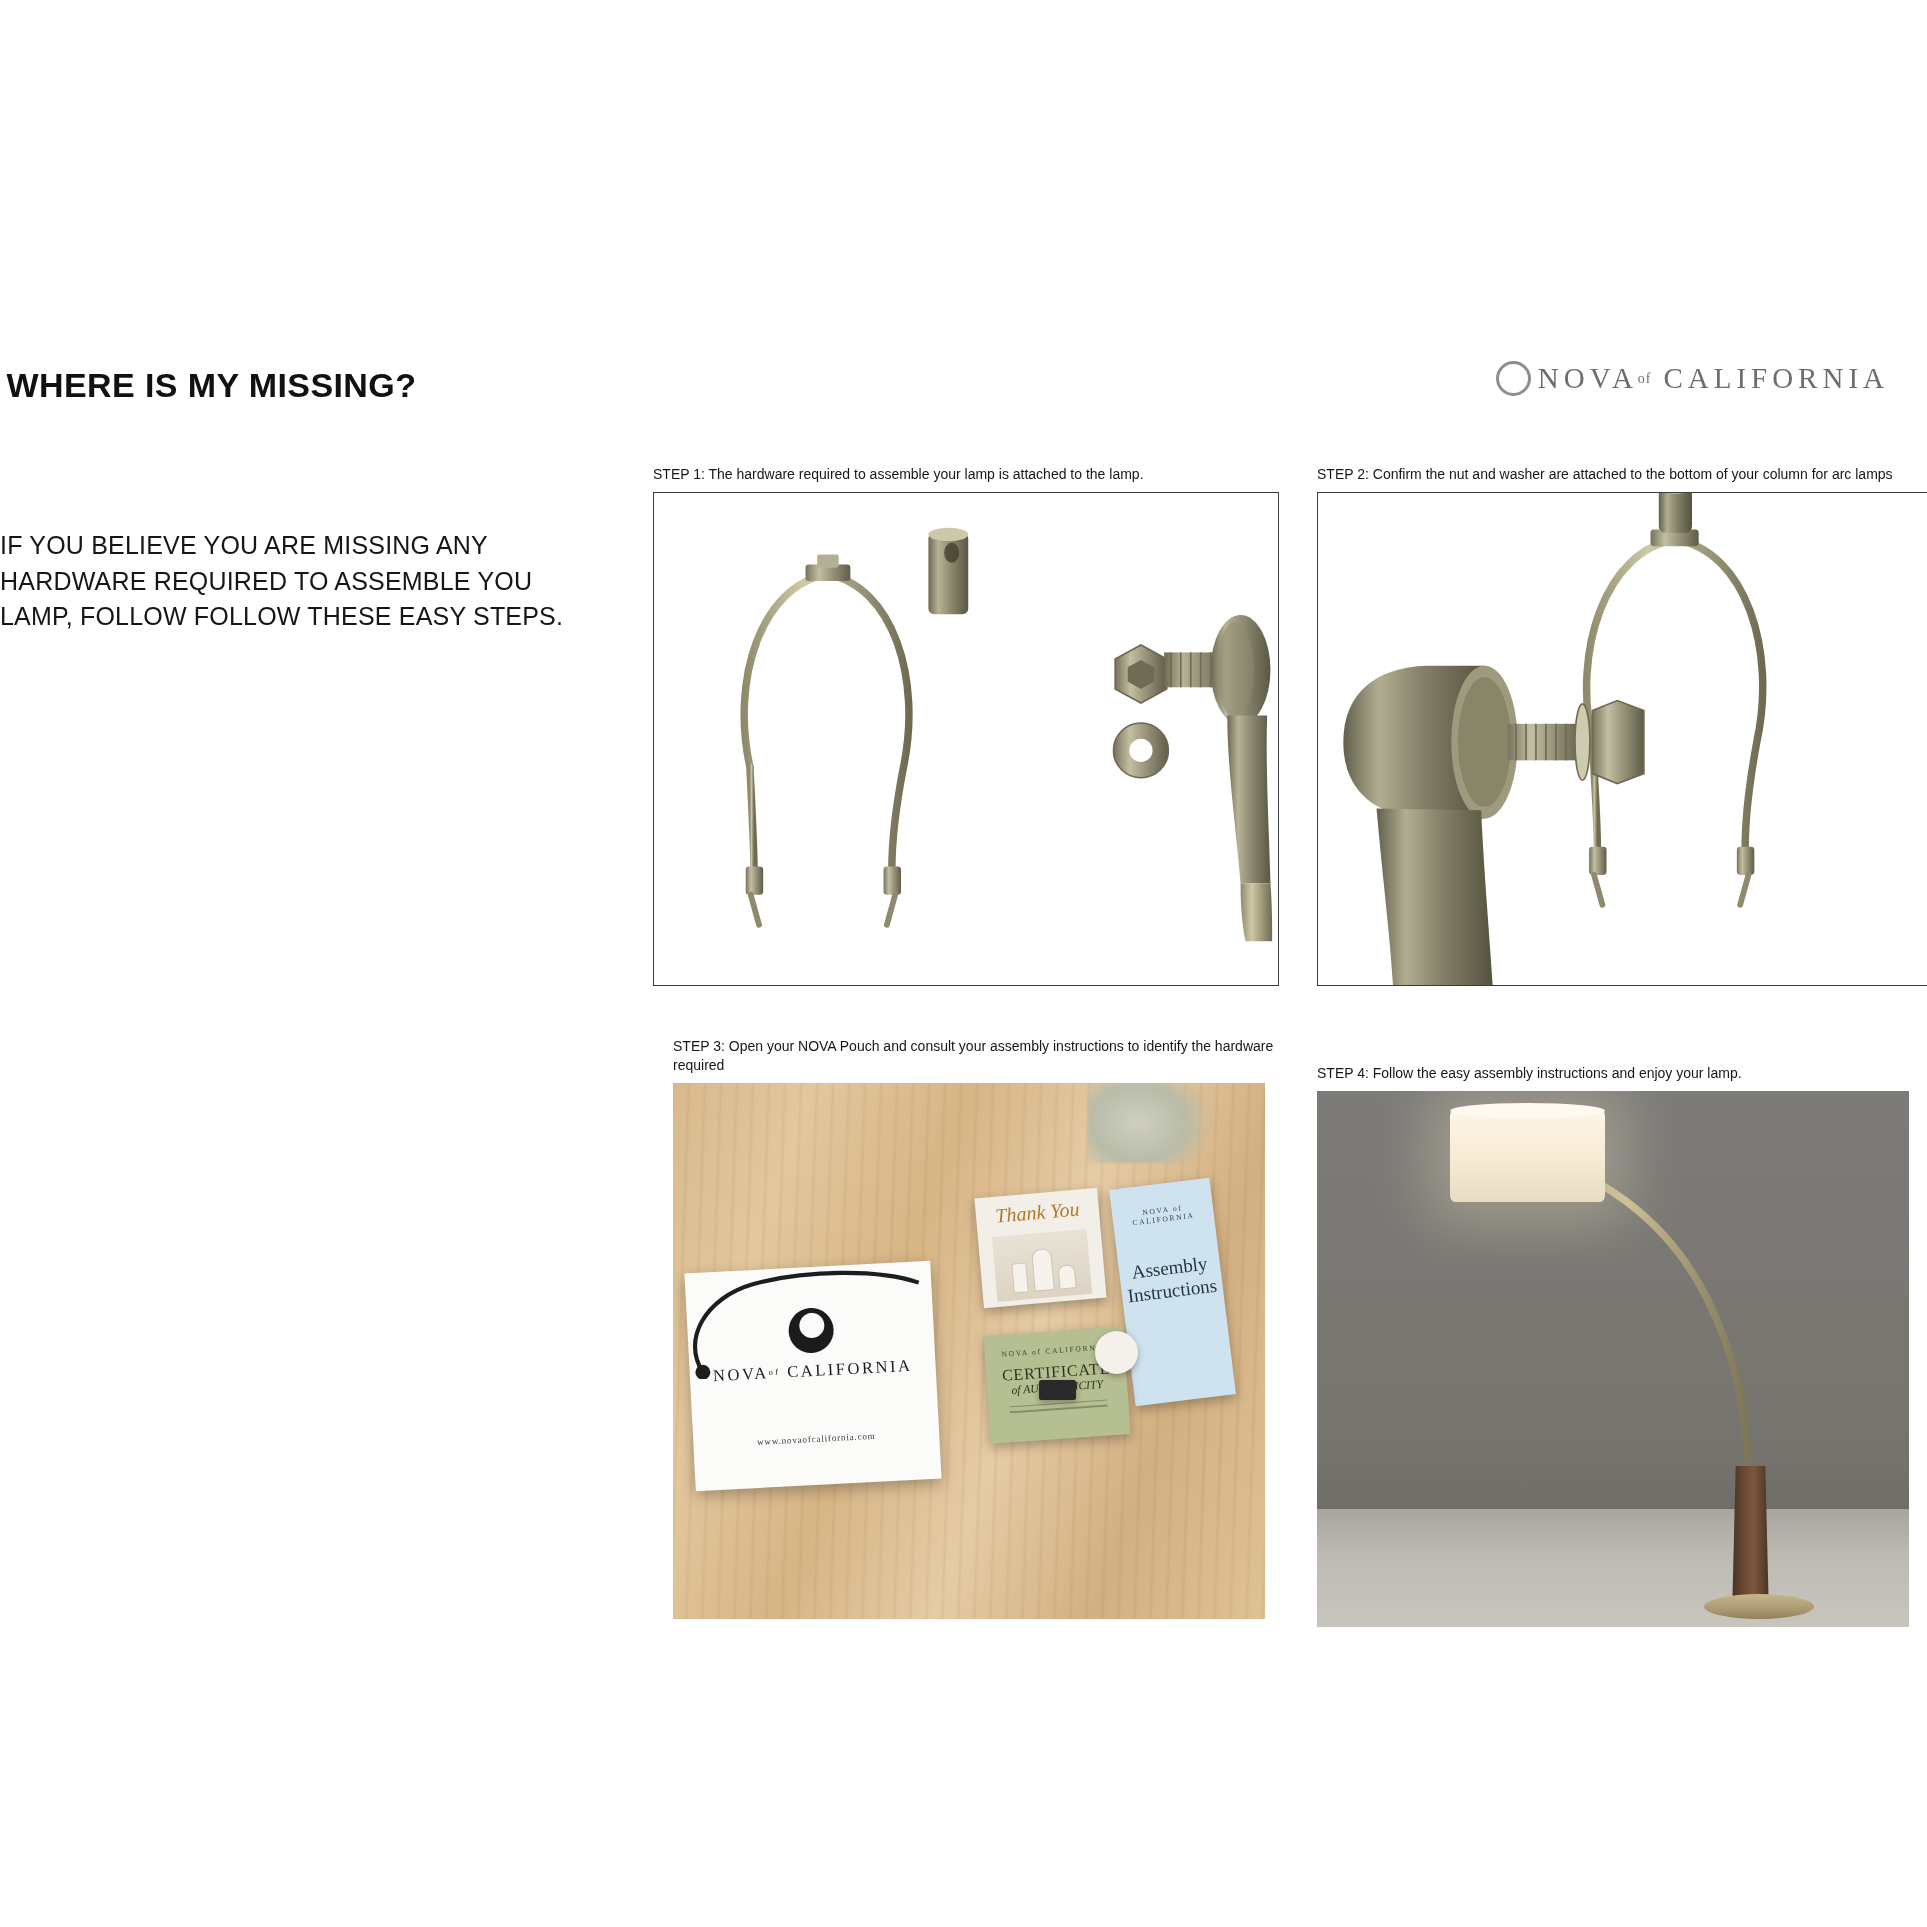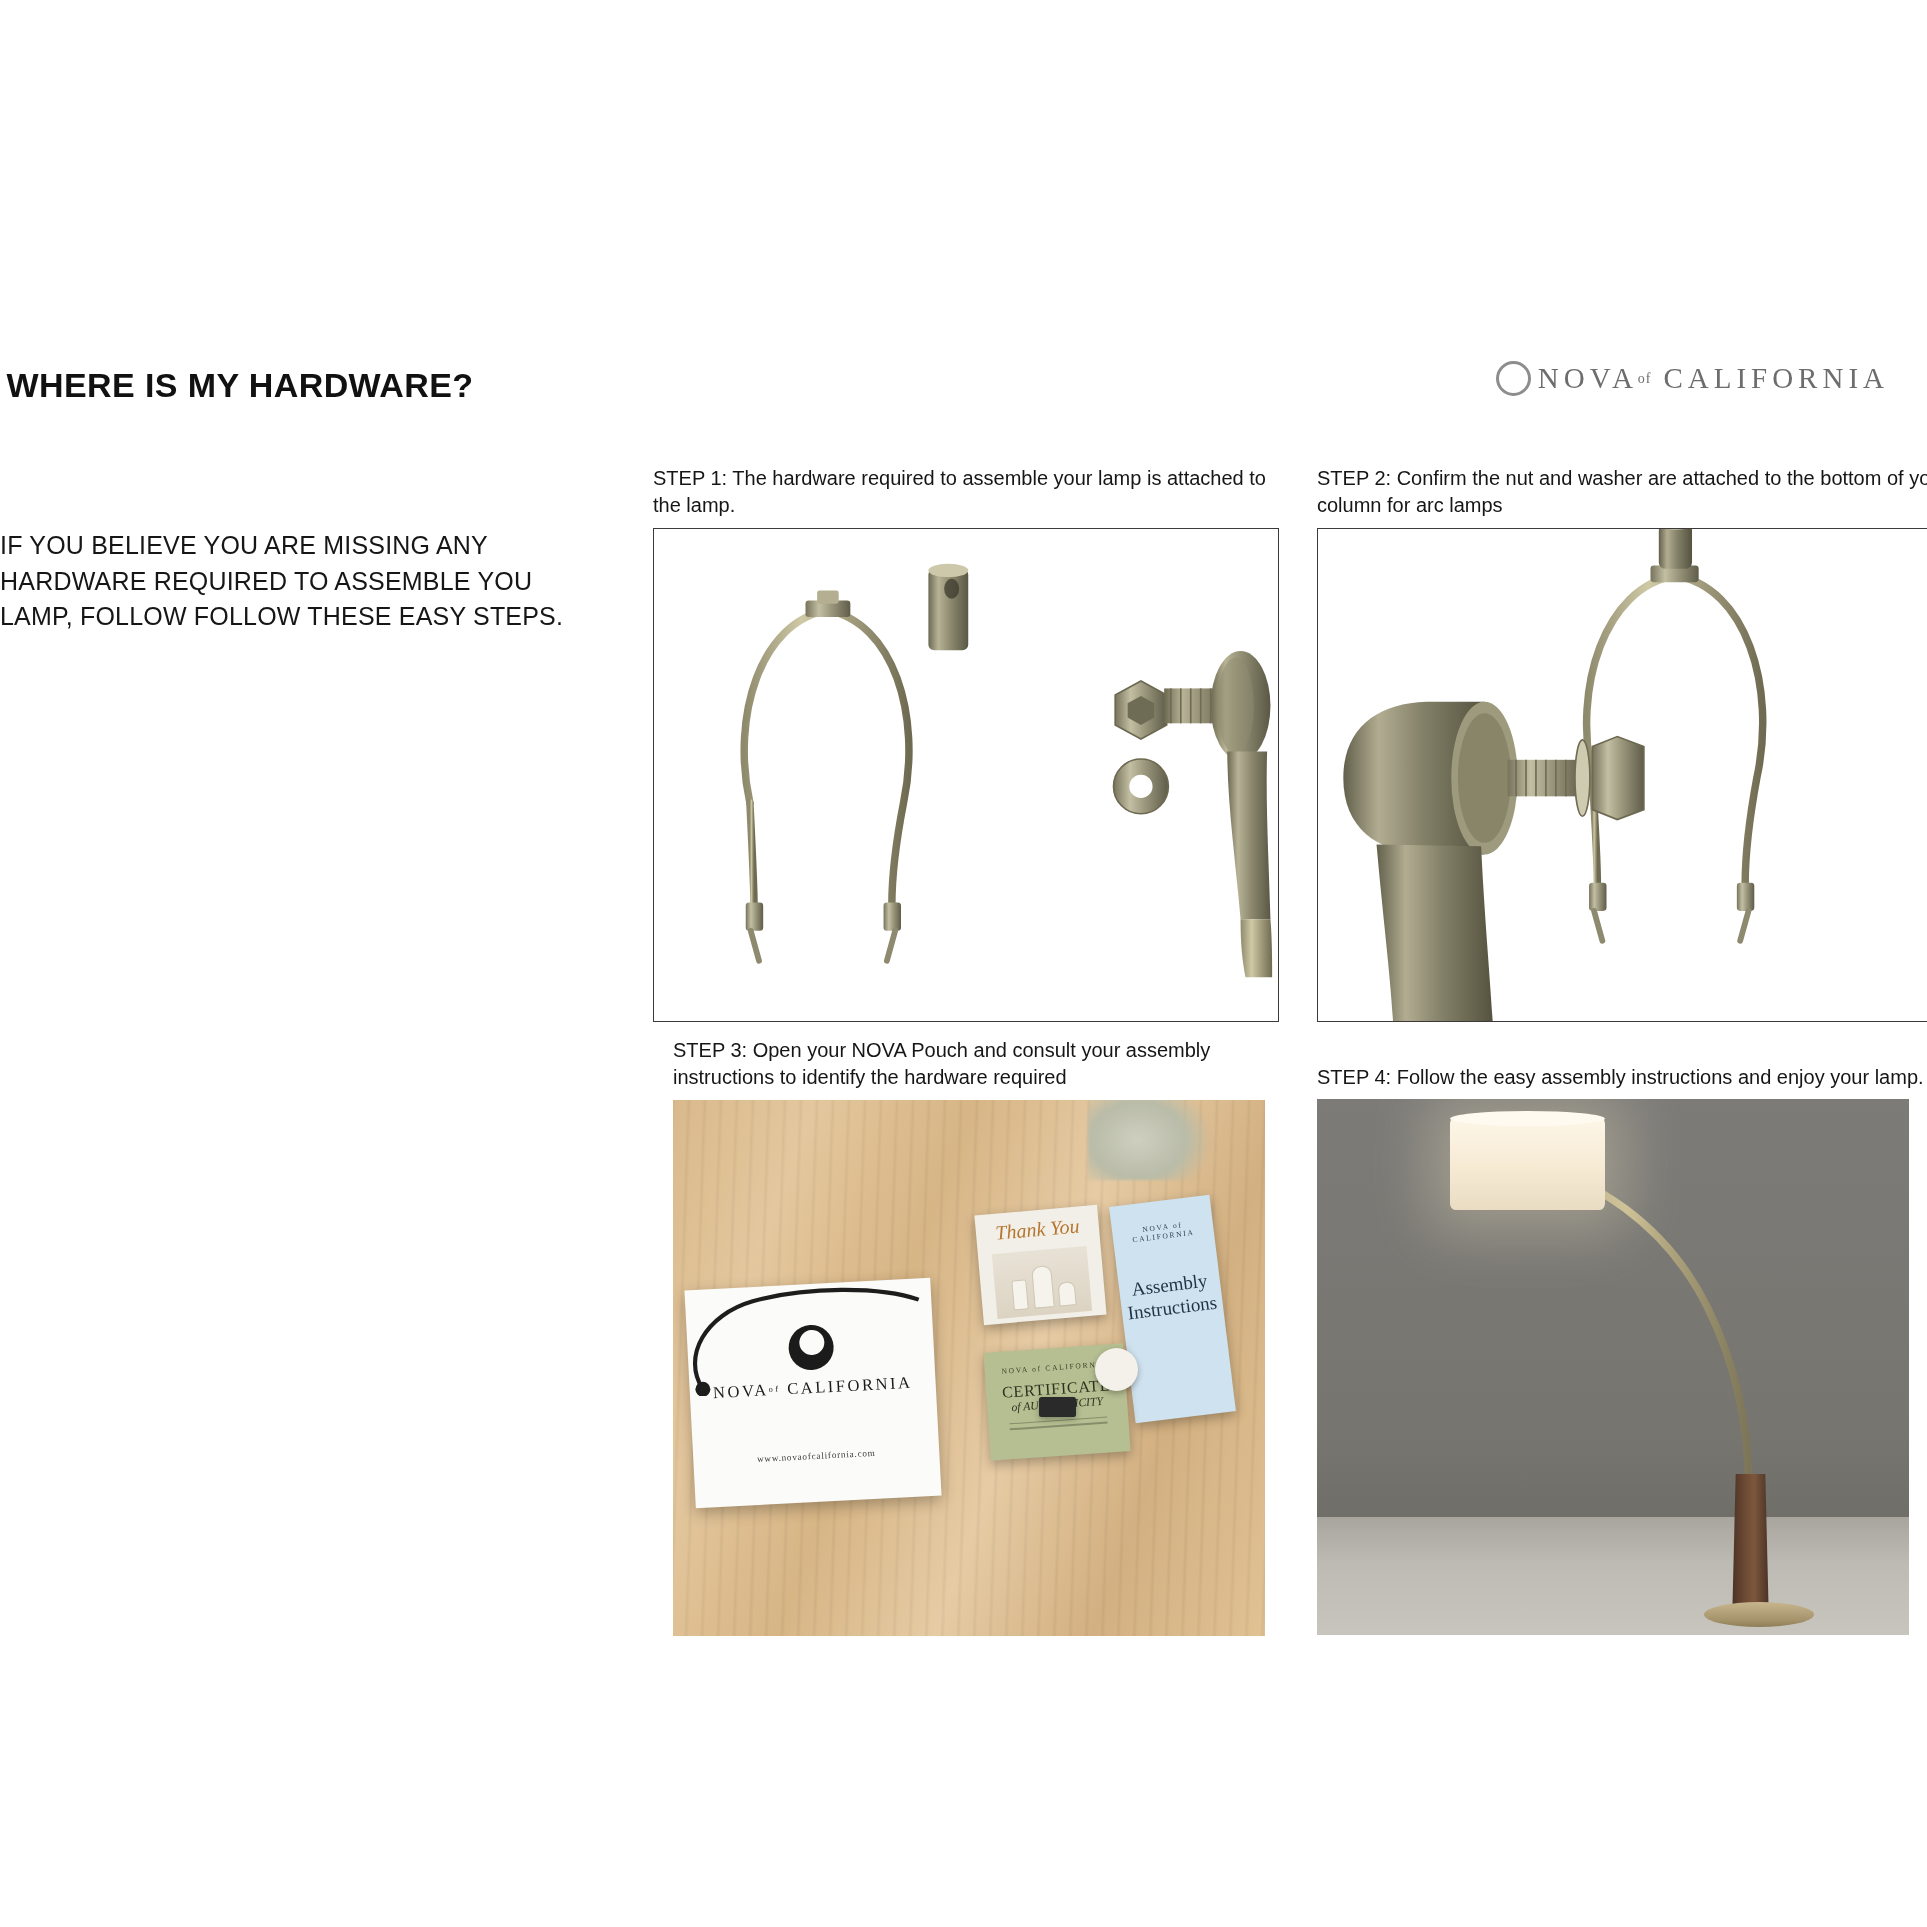--- a/index.html
+++ b/index.html
@@ -77,21 +77,21 @@
     line-height: 1.42;
     letter-spacing: 0.2px;
     color: #161616;
   }
 
   
   .step {
     position: absolute;
   }
   .step-caption {
-    font-size: 20px;
+    font-size: 14px;
     line-height: 1.36;
     color: #161616;
     margin-bottom: 8.3px;
   }
   .step-figure {
     box-sizing: border-box;
     position: relative;
     overflow: hidden;
   }
   .framed {
@@ -285,21 +285,21 @@
   }
   .base-disc {
     position:absolute;
     background: linear-gradient(180deg,#c7b68d 0%, #a6956c 70%, #8e7e58 100%);
     border-radius: 50%;
   }
 </style>
 </head>
 <body>
 
-<div id="page-title">WHERE IS MY HARDWARE?</div>
+<div id="page-title">WHERE IS MY MISSING?</div>
 
 <div id="brand-logo">
   <div class="mark"></div>
   <div class="wordmark">
     <span>NOVA</span><span class="of">of</span> <span>CALIFORNIA</span>
   </div>
 </div>
 
 <div id="intro-text">IF YOU BELIEVE YOU ARE MISSING ANY HARDWARE REQUIRED TO ASSEMBLE YOU LAMP, FOLLOW FOLLOW THESE EASY STEPS.</div>
 

